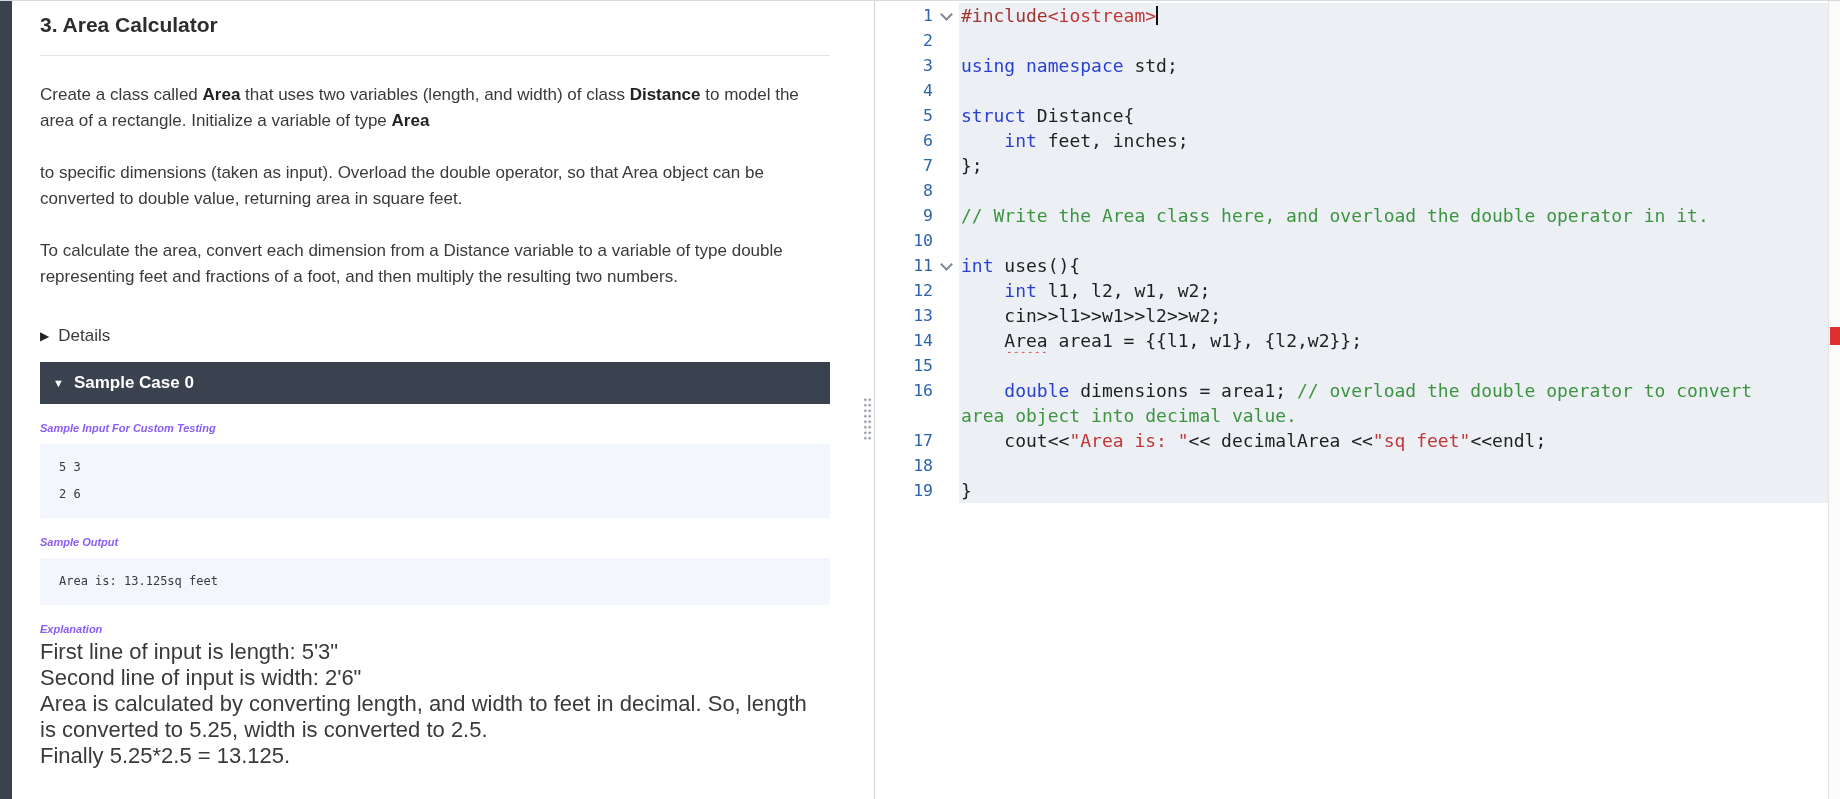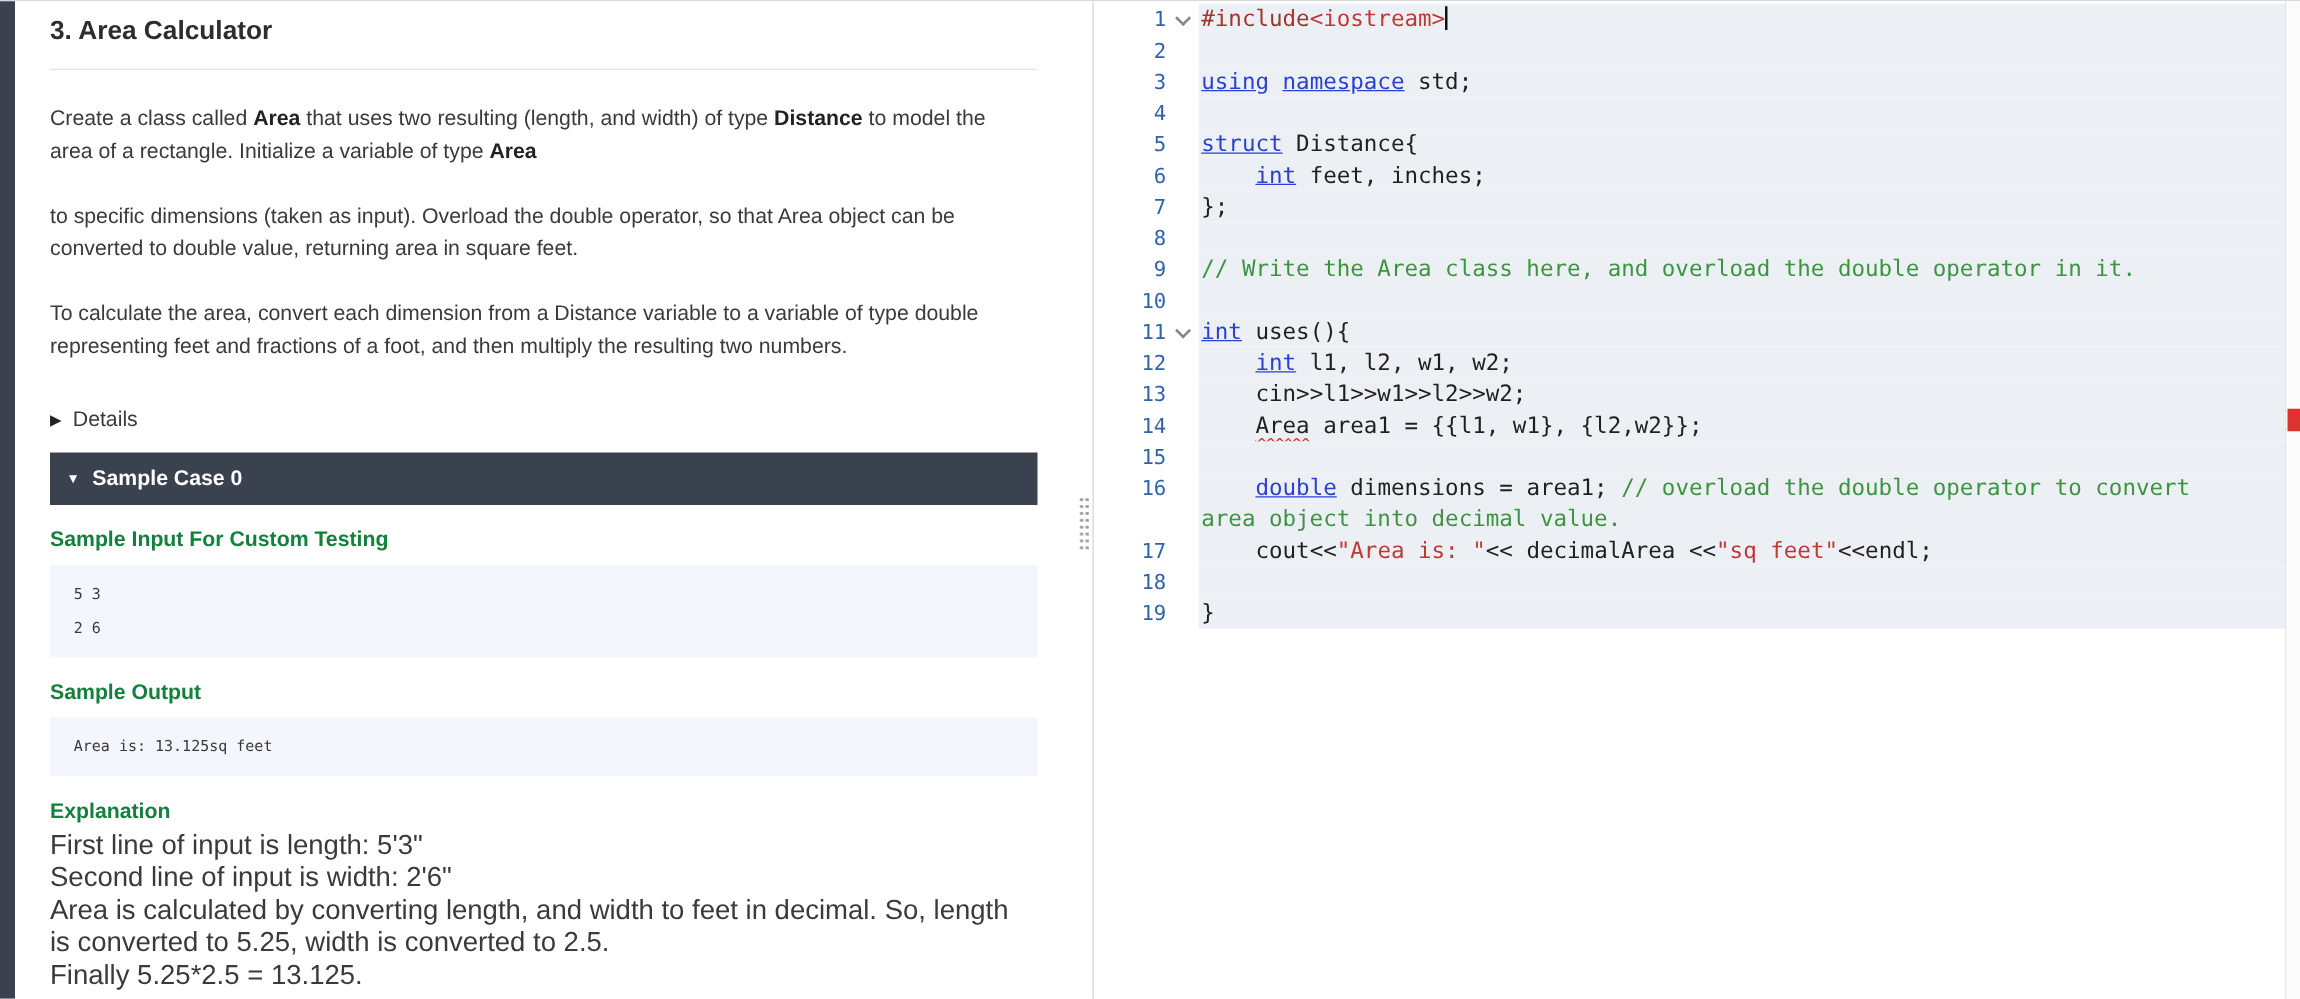--- a/index.html
+++ b/index.html
@@ -68,23 +68,24 @@
     display: flex;
     align-items: center;
     gap: 10px;
     padding-left: 13px;
     font-size: 17px;
     font-weight: bold;
     cursor: pointer;
   }
   .tri-down { font-size: 11px; font-weight: normal; }
   .case-body h3 {
-    font-size: 17px;
-    color: #15803d;
+    font-size: 11px;
+    color: #8b5cf6;
     font-weight: bold;
+    font-style: italic;
   }
   .lbl-input { margin-top: 18px; }
   .lbl-output { margin-top: 18px; }
   .lbl-explanation { margin-top: 18px; }
   pre.code-block {
     margin-top: 10px;
     background: var(--block-bg, #f3f6fc);
     font-family: "DejaVu Sans Mono", monospace;
     font-size: 12px;
     line-height: 27px;
@@ -155,21 +156,21 @@
     font-family: "DejaVu Sans Mono", monospace;
     font-size: 18px;
     line-height: 25px;
     color: #1f1f1f;
     white-space: pre-wrap;
     word-break: break-word;
     min-height: 25px;
     padding-left: 2px;
     padding-right: 18px;
   }
-  .tok-kw  { color: var(--keyword, #2940d3); text-decoration: underline; }
+  .tok-kw  { color: var(--keyword, #2940d3); }
   .tok-com { color: var(--comment, #3c9440); }
   .tok-str { color: var(--string, #c13737); }
   .tok-pp  { color: var(--preprocessor, #a0342f); }
   .tok-inc { color: var(--include-header, #c13737); }
   .tok-err {
     text-decoration: underline;
     text-decoration-style: wavy;
     text-decoration-color: var(--error-red, #e03131);
     text-decoration-thickness: 1px;
     text-underline-offset: 4px;
@@ -203,21 +204,21 @@
 <div class="app">
 
   <div class="left-strip"></div>
 
   <section class="problem-pane">
     <div class="pane-inner">
       <h1 class="p-title">3. Area Calculator</h1>
       <hr class="title-rule">
 
       <div class="desc">
-          <p><span>Create a class called </span><b>Area</b><span> that uses two resulting (length, and width) of type </span><b>Distance</b><span> to model the area of a rectangle. Initialize a variable of type </span><b>Area</b></p>
+          <p><span>Create a class called </span><b>Area</b><span> that uses two variables (length, and width) of class </span><b>Distance</b><span> to model the area of a rectangle. Initialize a variable of type </span><b>Area</b></p>
           <p><span>to specific dimensions (taken as input). Overload the double operator, so that Area object can be converted to double value, returning area in square feet.</span></p>
           <p><span>To calculate the area, convert each dimension from a Distance variable to a variable of type double representing feet and fractions of a foot, and then multiply the resulting two numbers.</span></p>
         </div>
 
       <div class="details-row">
         <span class="tri-right">▶</span>
         <span>Details</span>
       </div>
 
       <div class="case-header">

